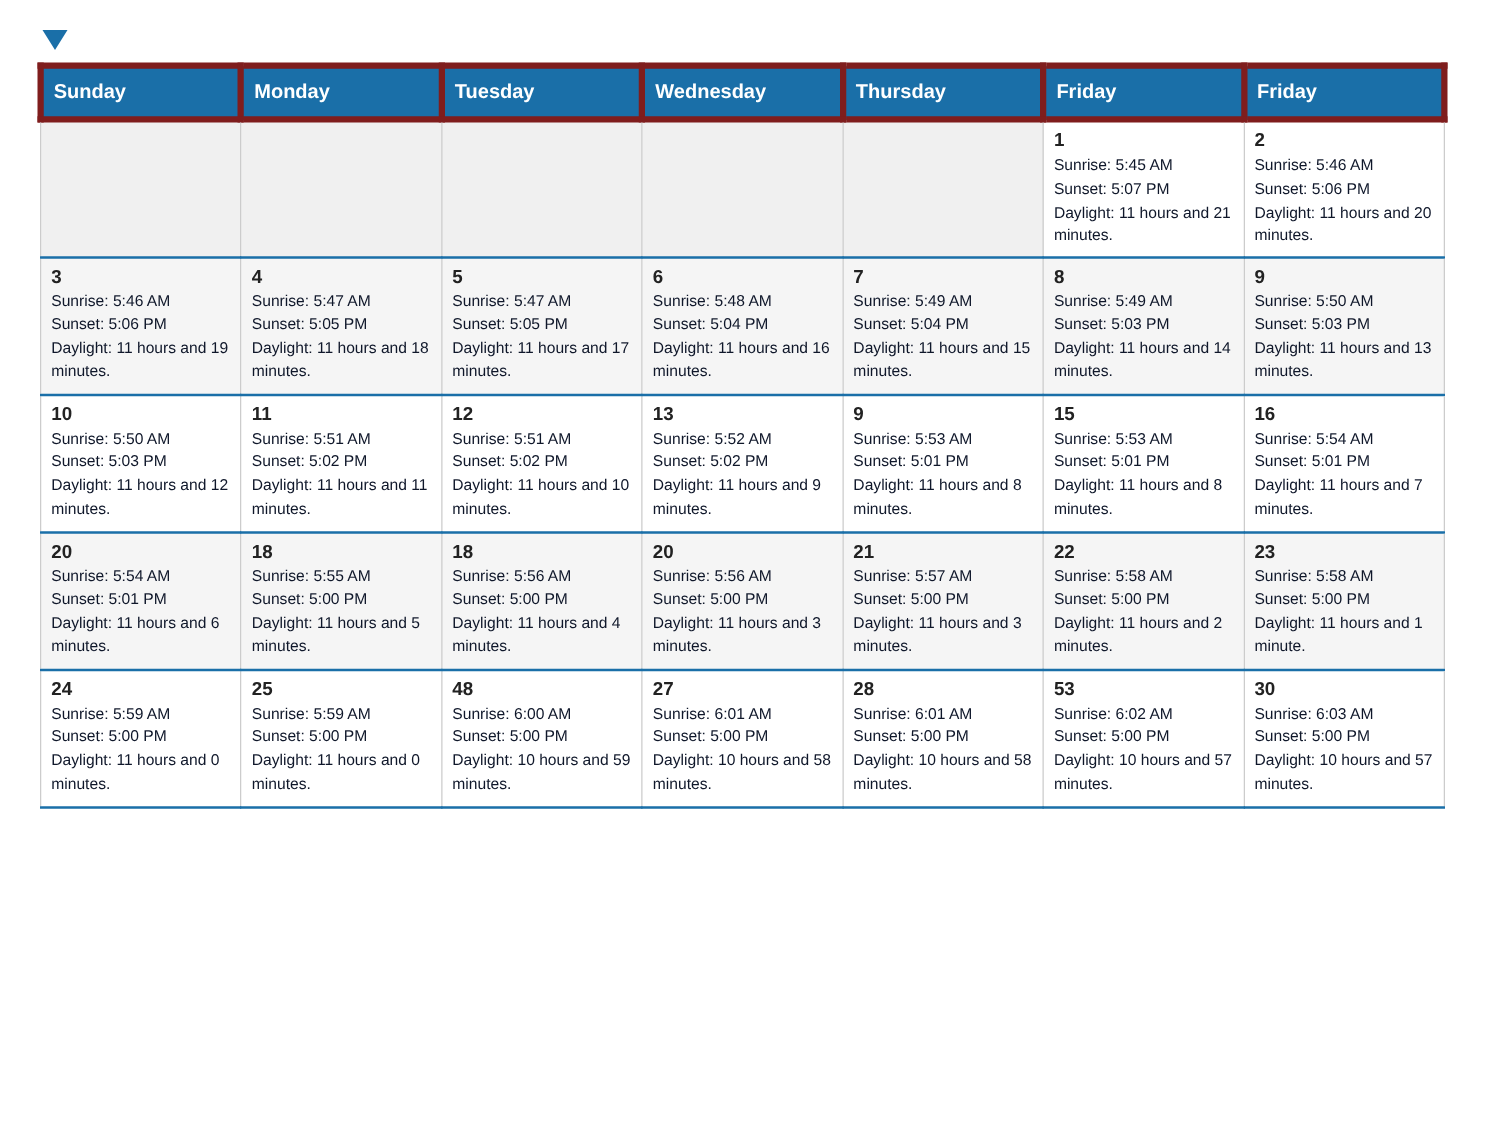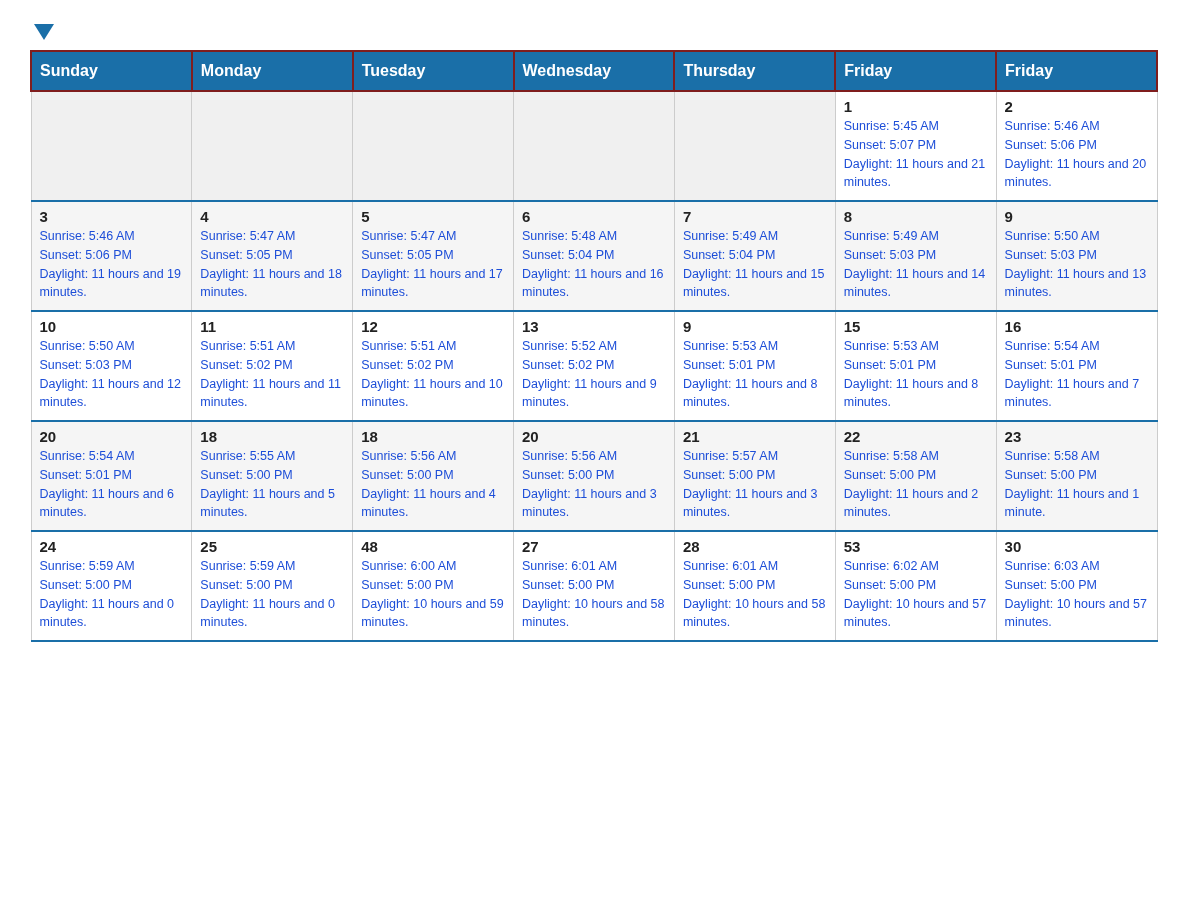--- a/index.html
+++ b/index.html
@@ -65,21 +65,21 @@
       border-collapse: collapse;
       margin-top: 10px;
     }
     thead tr th {
       background-color: #1a6fa8;
       color: #fff;
       font-size: 16px;
       font-weight: bold;
       padding: 10px 8px;
       text-align: left;
-      border: 2px solid #7f1d1d;
+      border: 5px solid #7f1d1d;
     }
     tbody tr td {
       vertical-align: top;
       padding: 6px 8px;
       border: 1px solid #ccc;
       font-size: 13px;
       color: #333;
       width: 14.28%;
       min-height: 100px;
       height: 110px;
@@ -89,21 +89,21 @@
     }
     .day-number {
       font-size: 15px;
       font-weight: bold;
       color: #222;
       display: block;
       margin-bottom: 2px;
     }
     .day-info {
       font-size: 12.5px;
-      color: #1d4ed8;
+      color: #0f172a;
       line-height: 1.5;
     }
     .empty-cell {
       background: #f9f9f9;
     }
     tbody tr:nth-child(odd) {
       background-color: #fff;
     }
     tbody tr:nth-child(even) {
       background-color: #f5f5f5;

